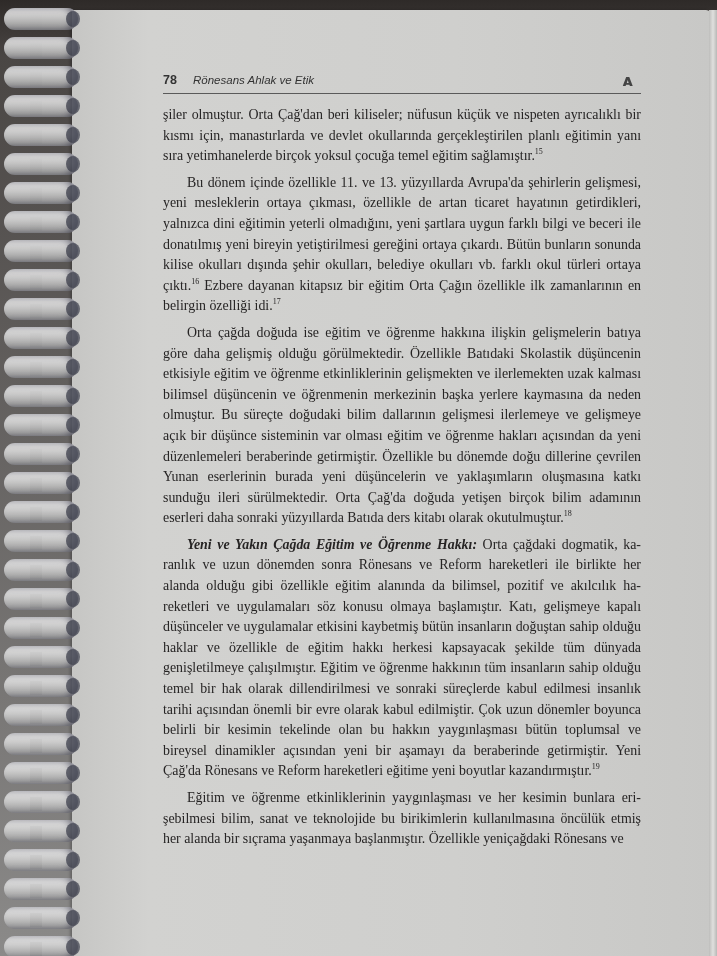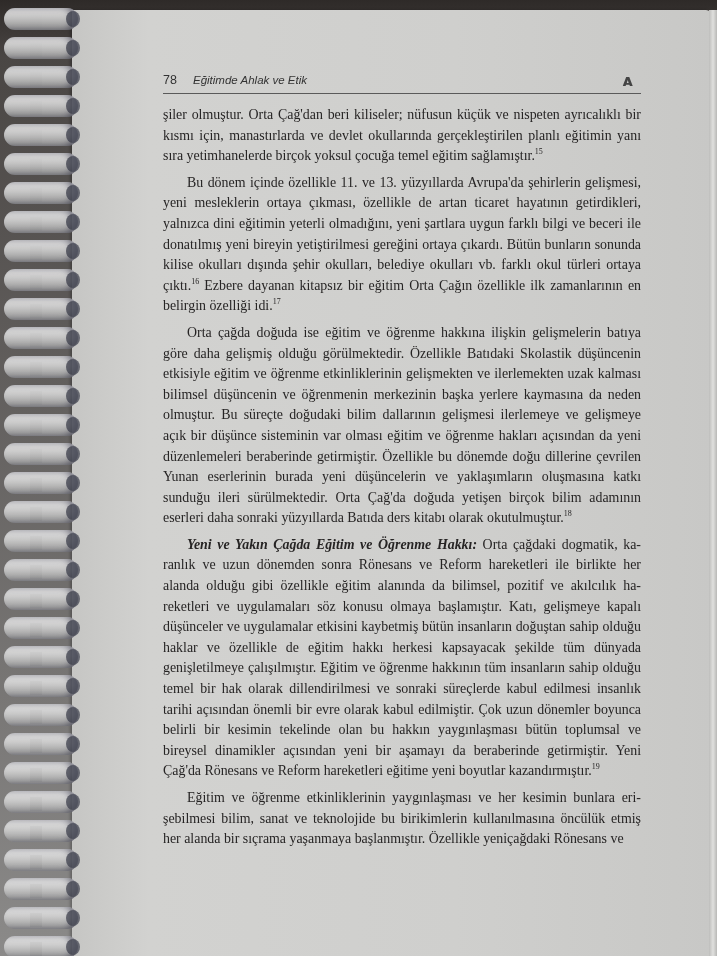--- a/index.html
+++ b/index.html
@@ -47,21 +47,21 @@
   .content {
     position: absolute; left: 163px; top: 71px; width: 478px;
     color: #262424;
   }
   .running-head {
     position: relative; height: 22px;
     border-bottom: 1.2px solid #5a5a5a;
     font-family: "Liberation Sans", sans-serif;
   }
   .page-number {
-    position: absolute; left: 0; top: 2px; font-size: 12.5px; font-weight: normal; color: #333; text-align: center;
+    position: absolute; left: 0; top: 2px; font-size: 12.5px; font-weight: bold; color: #333; text-align: center;
   }
   .book-title {
     position: absolute; left: 30px; top: 3px; font-size: 11.5px; font-style: italic; color: #333;
   }
   .publisher-logo {
     position: absolute; right: 8px; top: 0px; font-size: 16px; font-weight: bold; color: #444;
     font-family: "DejaVu Sans", sans-serif;
   }
   .body-text { margin-top: 11px; }
   .para {
@@ -146,21 +146,21 @@
     <div class="coil" style="top: 878px;"></div>
     <div class="hole" style="top: 913px;"></div>
     <div class="coil" style="top: 907px;"></div>
     <div class="hole" style="top: 942px;"></div>
     <div class="coil" style="top: 936px;"></div>
   </div>
 
 <div class="content">
   <div class="running-head">
     <span class="page-number">78</span>
-    <span class="book-title">Eğitimde Ahlak ve Etik</span>
+    <span class="book-title">Rönesans Ahlak ve Etik</span>
     <span class="publisher-logo">ᴀ</span>
   </div>
 
   <div class="body-text">
     <p class="para"><span>şiler olmuştur. Orta Çağ'dan beri kiliseler; nüfusun küçük ve nispeten ayrıcalıklı bir kısmı için, manastırlarda ve devlet okullarında gerçekleştirilen planlı eğitimin yanı sıra yetimhanelerde birçok yoksul çocuğa temel eğitim sağlamıştır.</span><sup>15</sup></p>
 
     <p class="para indent"><span>Bu dönem içinde özellikle 11. ve 13. yüzyıllarda Avrupa'da şehirlerin geliş­mesi, yeni mesleklerin ortaya çıkması, özellikle de artan ticaret hayatının getir­dikleri, yalnızca dini eğitimin yeterli olmadığını, yeni şartlara uygun farklı bilgi ve beceri ile donatılmış yeni bireyin yetiştirilmesi gereğini ortaya çıkardı. Bütün bunların sonunda kilise okulları dışında şehir okulları, belediye okulları vb. farklı okul türleri ortaya çıktı.</span><sup>16</sup><span> Ezbere dayanan kitapsız bir eğitim Orta Çağın özellikle ilk zamanlarının en belirgin özelliği idi.</span><sup>17</sup></p>
 
     <p class="para indent"><span>Orta çağda doğuda ise eğitim ve öğrenme hakkına ilişkin gelişmelerin batıya göre daha gelişmiş olduğu görülmektedir. Özellikle Batıdaki Skolastik düşünce­nin etkisiyle eğitim ve öğrenme etkinliklerinin gelişmekten ve ilerlemekten uzak kalması bilimsel düşüncenin ve öğrenmenin merkezinin başka yerlere kayması­na da neden olmuştur. Bu süreçte doğudaki bilim dallarının gelişmesi ilerlemeye ve gelişmeye açık bir düşünce sisteminin var olması eğitim ve öğrenme hakları açısından da yeni düzenlemeleri beraberinde getirmiştir. Özellikle bu dönemde doğu dillerine çevrilen Yunan eserlerinin burada yeni düşüncelerin ve yaklaşım­ların oluşmasına katkı sunduğu ileri sürülmektedir. Orta Çağ'da doğuda yetişen birçok bilim adamının eserleri daha sonraki yüzyıllarda Batıda ders kitabı olarak okutulmuştur.</span><sup>18</sup></p>
 

